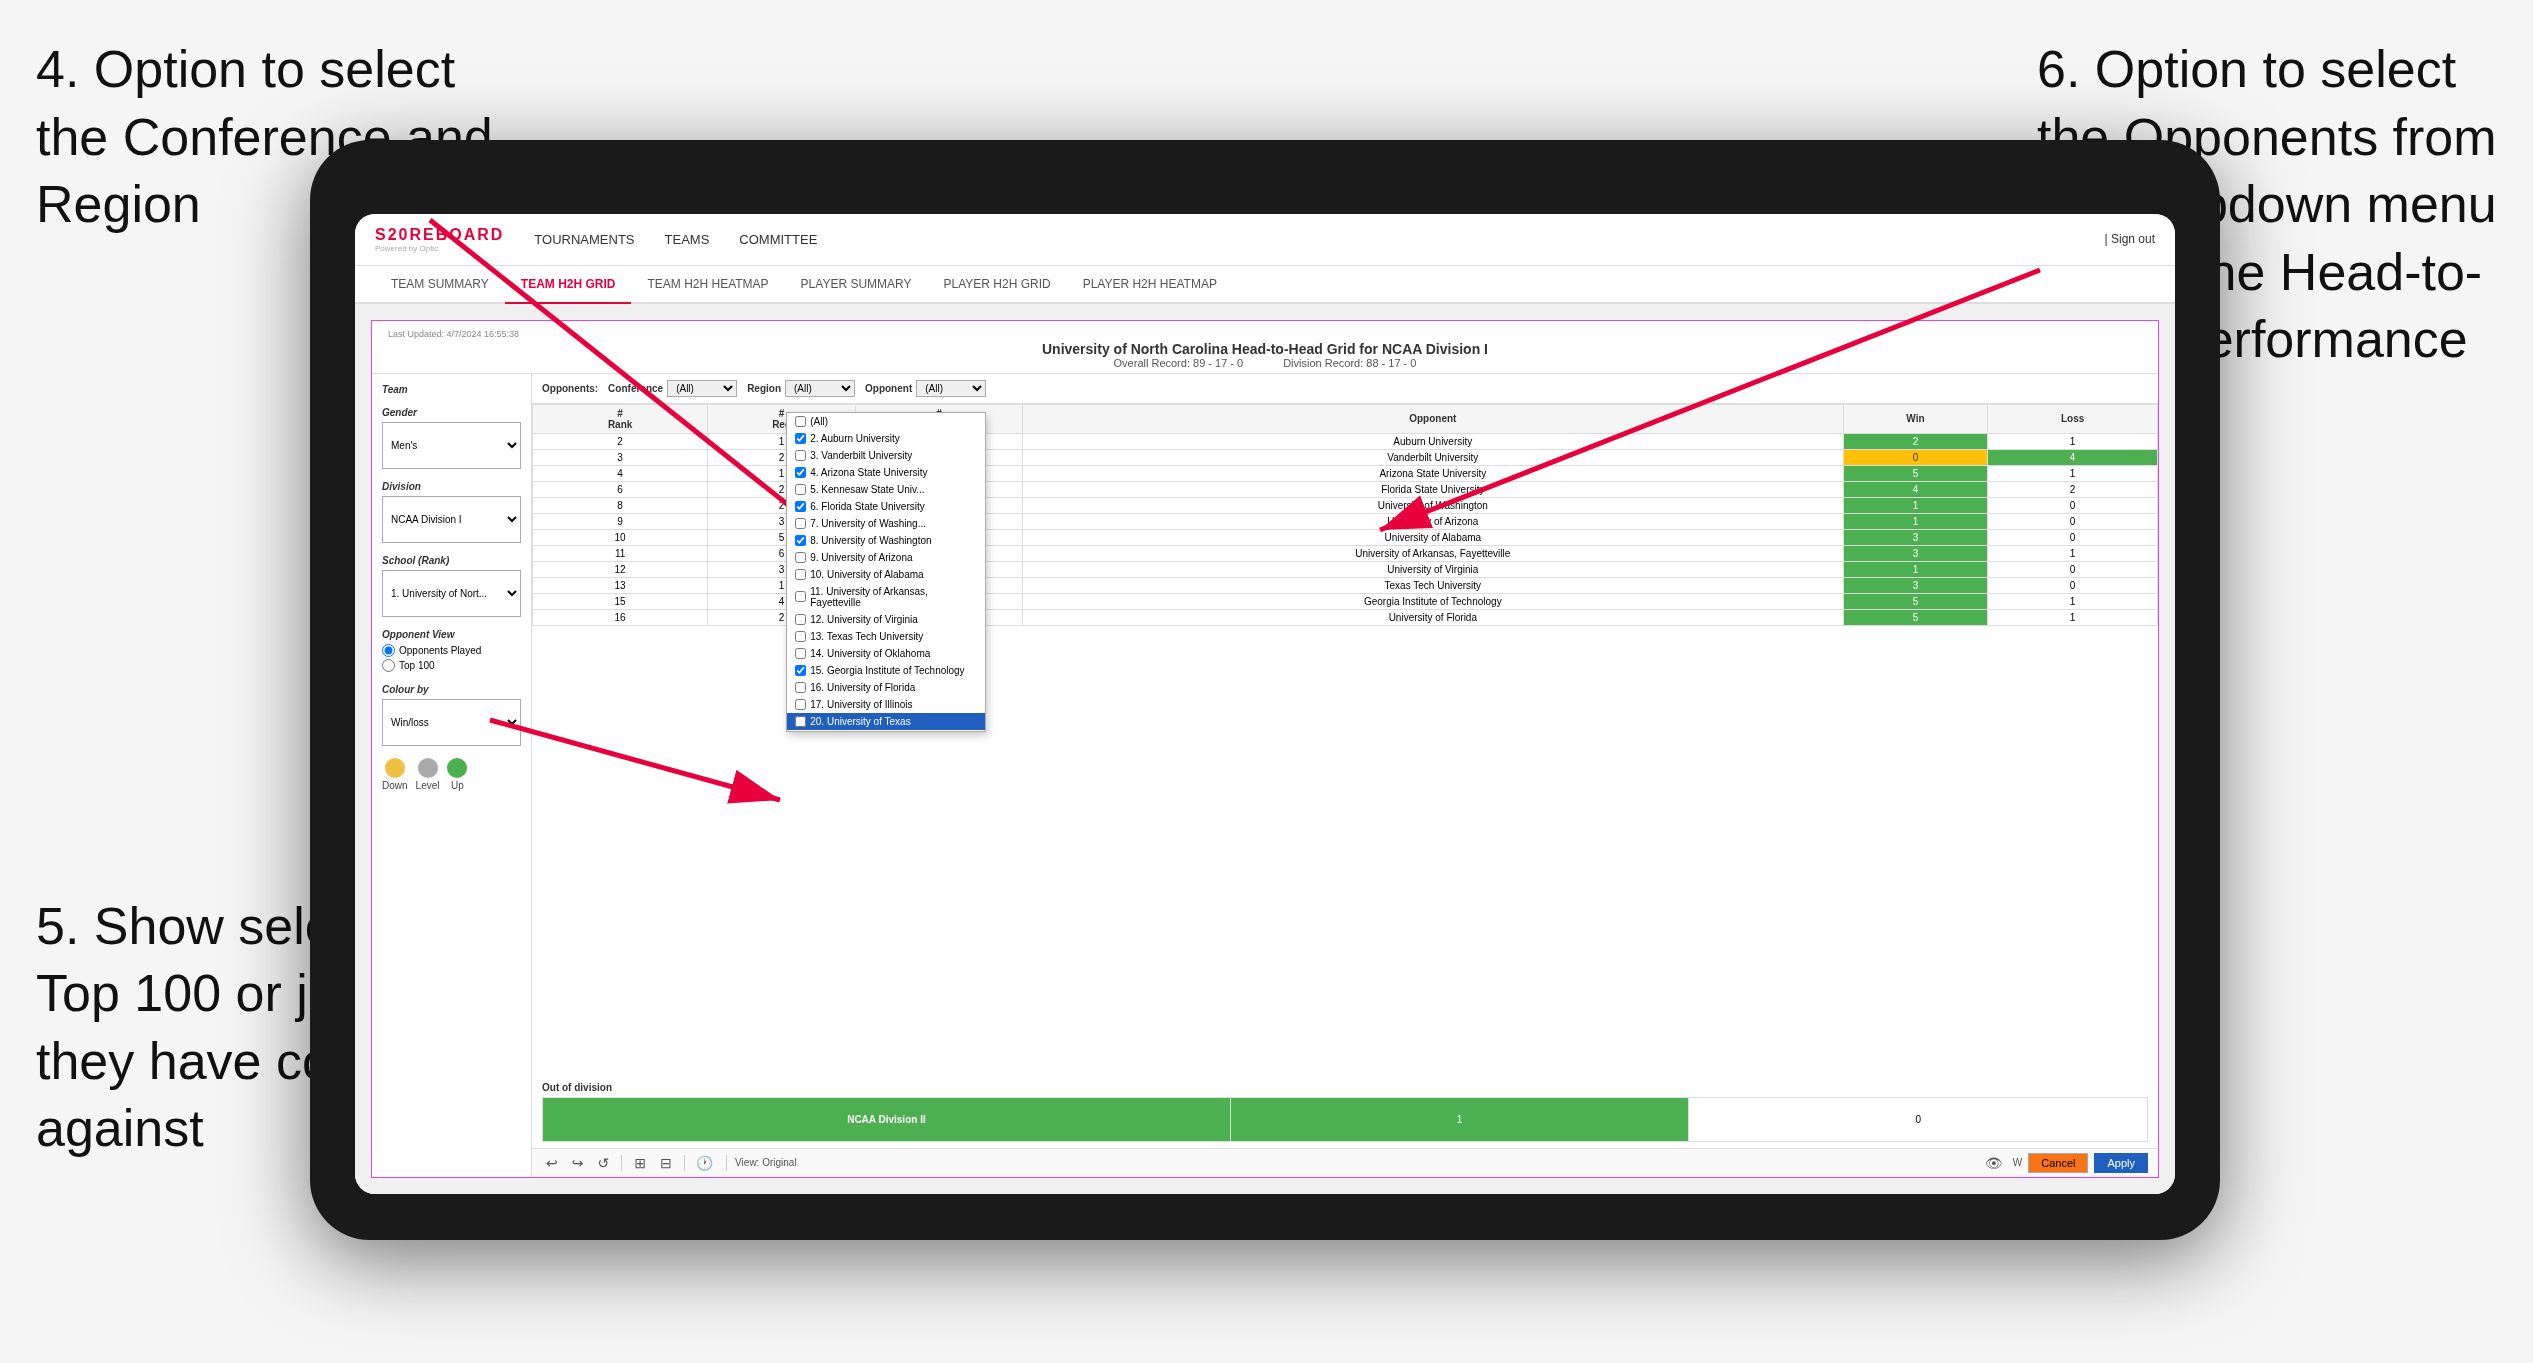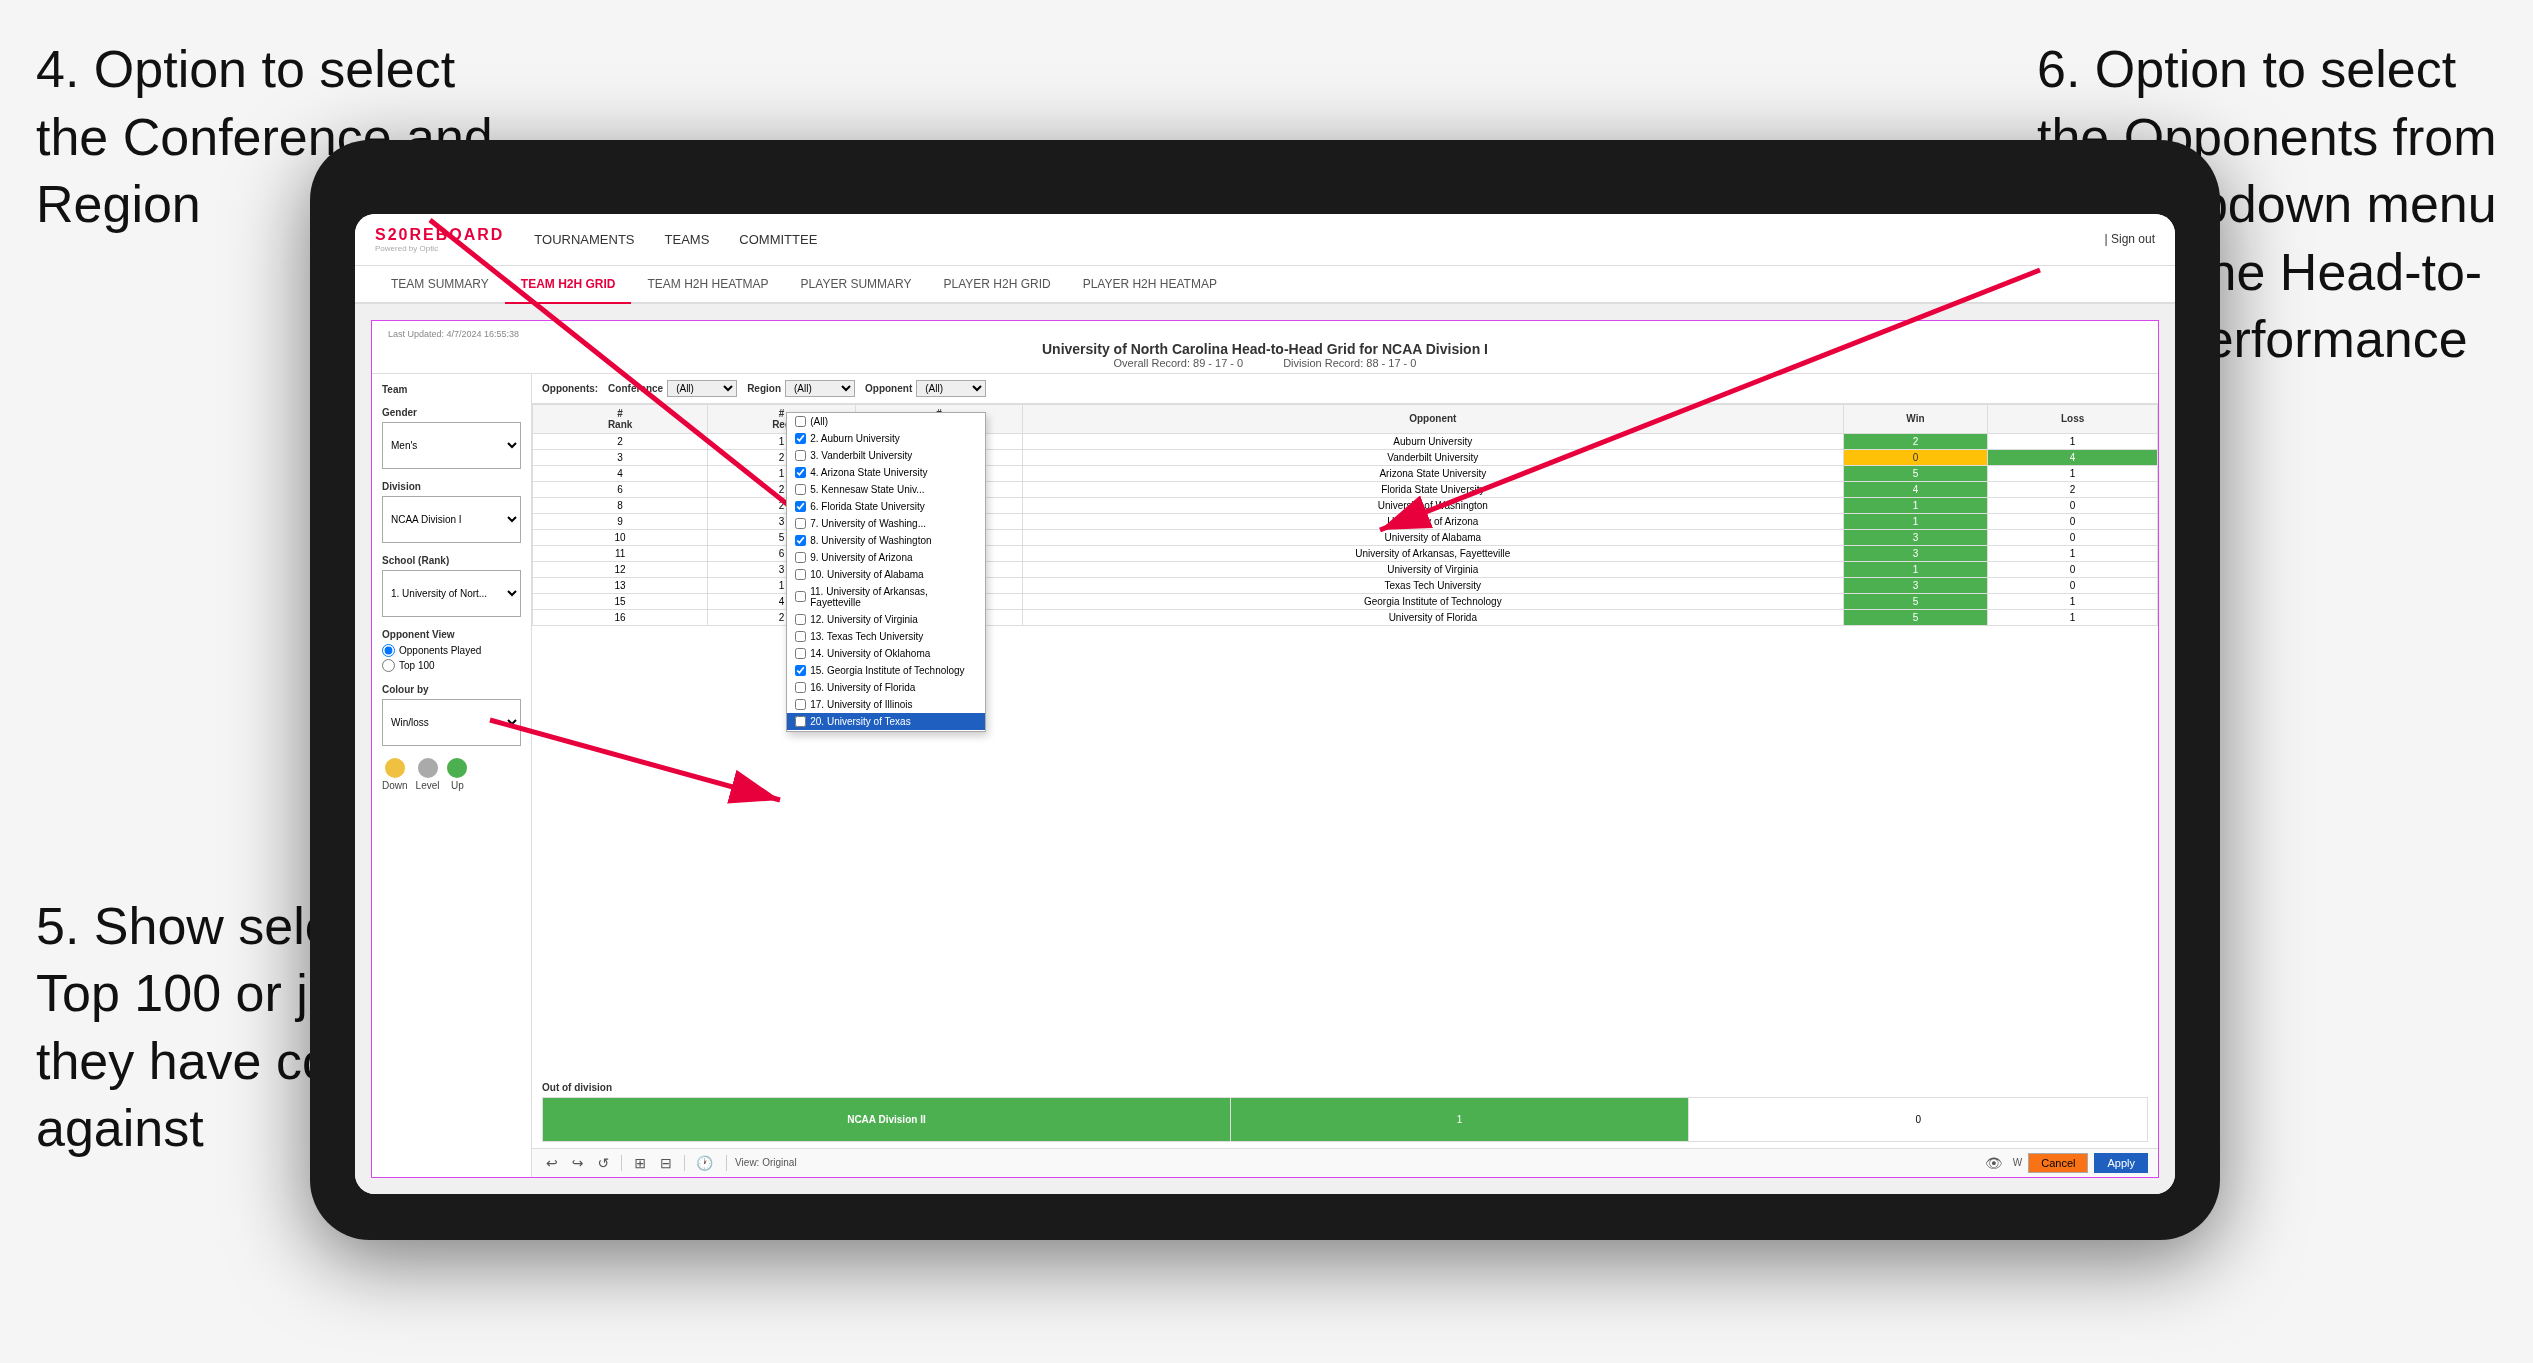--- a/index.html
+++ b/index.html
@@ -186,20 +186,21 @@
 
     .sidebar-section {
       margin-bottom: 12px;
     }
 
     .sidebar-label {
       font-size: 10px;
       font-weight: 700;
       color: #333;
       margin-bottom: 4px;
+      font-style: italic;
     }
 
     .sidebar-select {
       width: 100%;
       font-size: 10px;
       padding: 16px 4px;
       border: 1px solid #aaa;
       background: #fff;
     }
 

